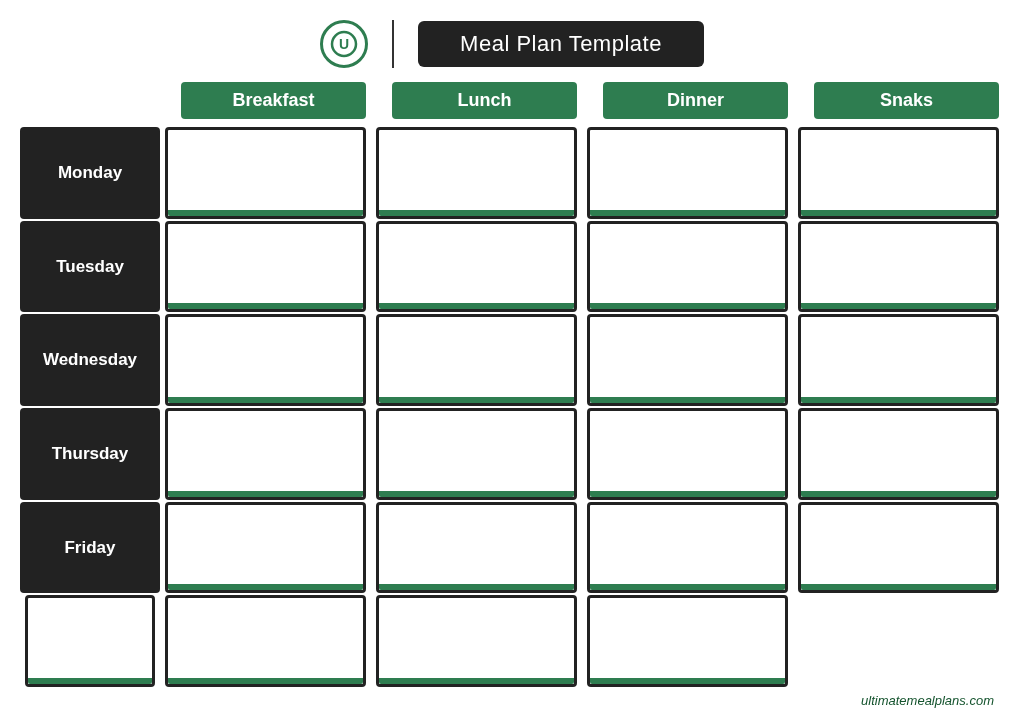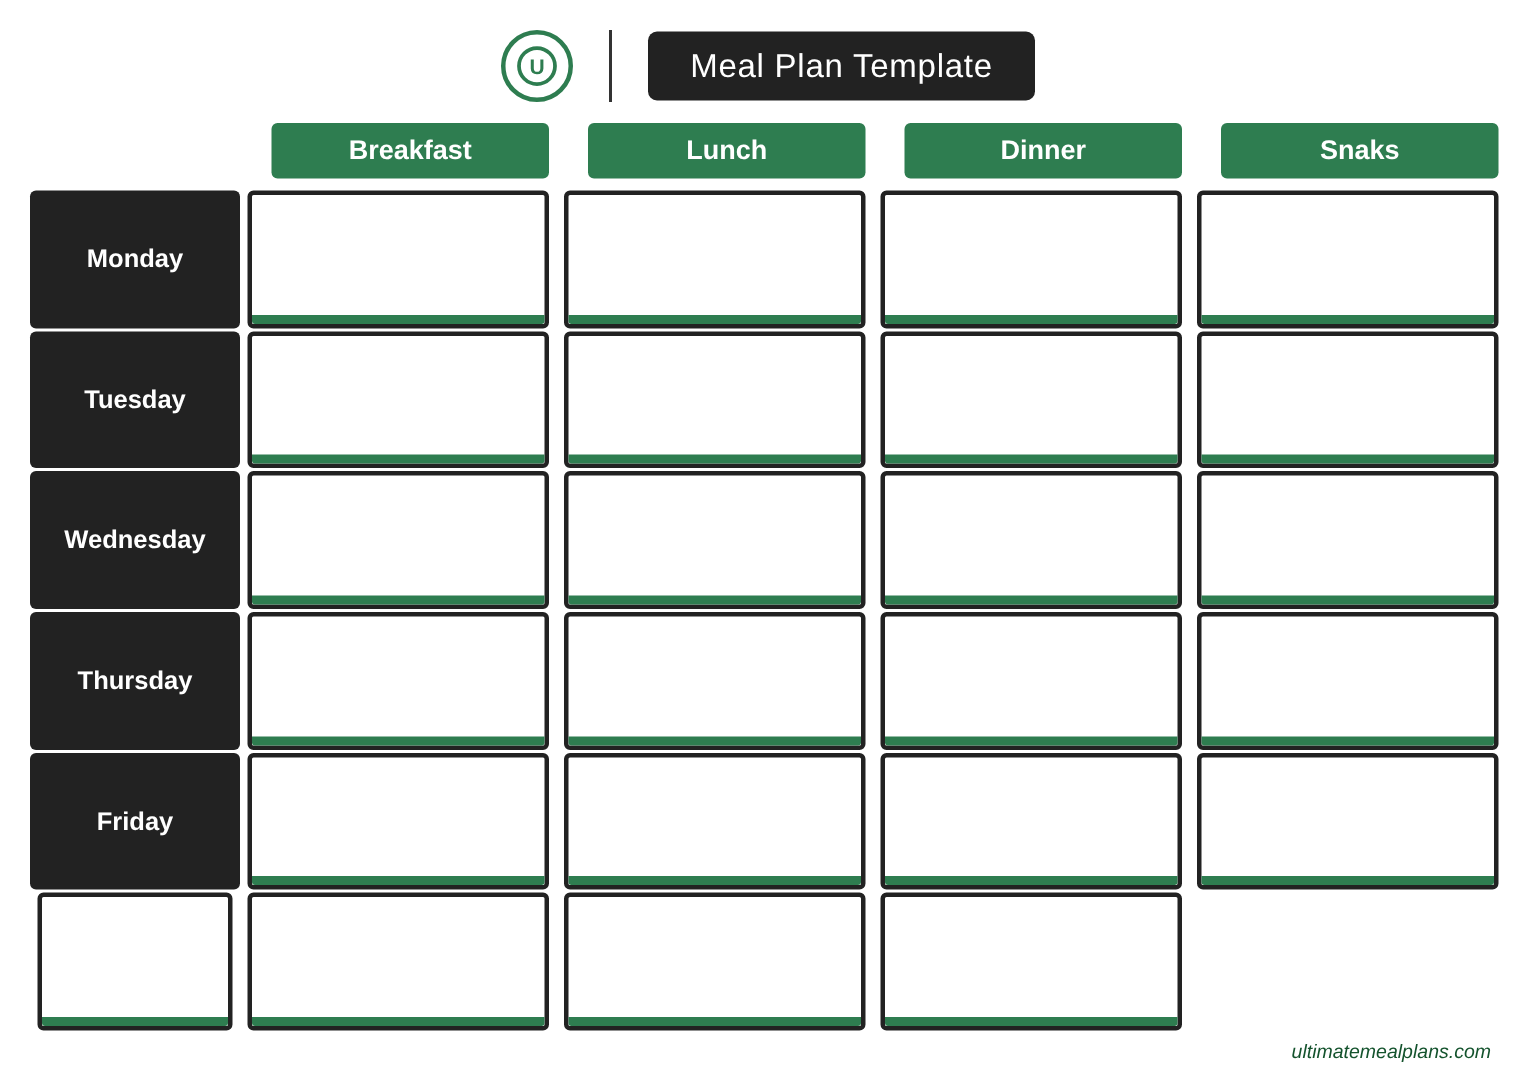--- a/index.html
+++ b/index.html
@@ -62,21 +62,21 @@
       height: 48px;
       background: #333;
       margin: 0 8px;
     }
 
     .header-title-box {
       background: #222;
       color: #fff;
       font-size: 22px;
       font-weight: 400;
-      padding: 10px 28px;
+      padding: 10px 42px;
       border-radius: 6px;
       letter-spacing: 0.5px;
     }
 
     
     .grid-container {
       flex: 1;
       display: flex;
       flex-direction: column;
       gap: 0;

